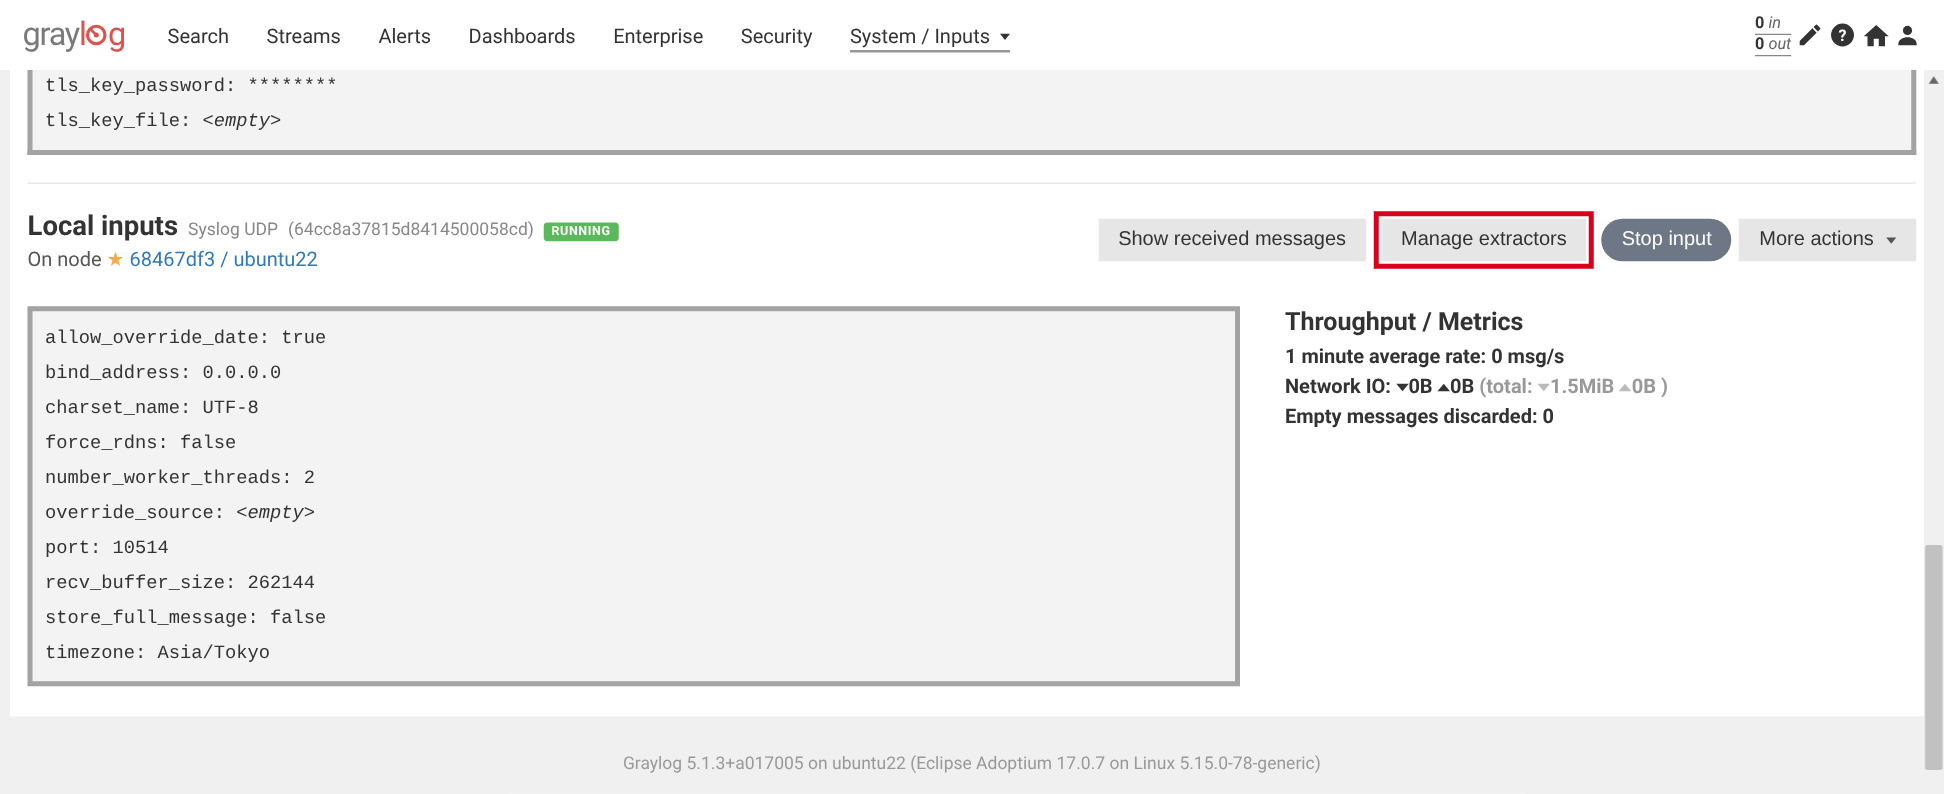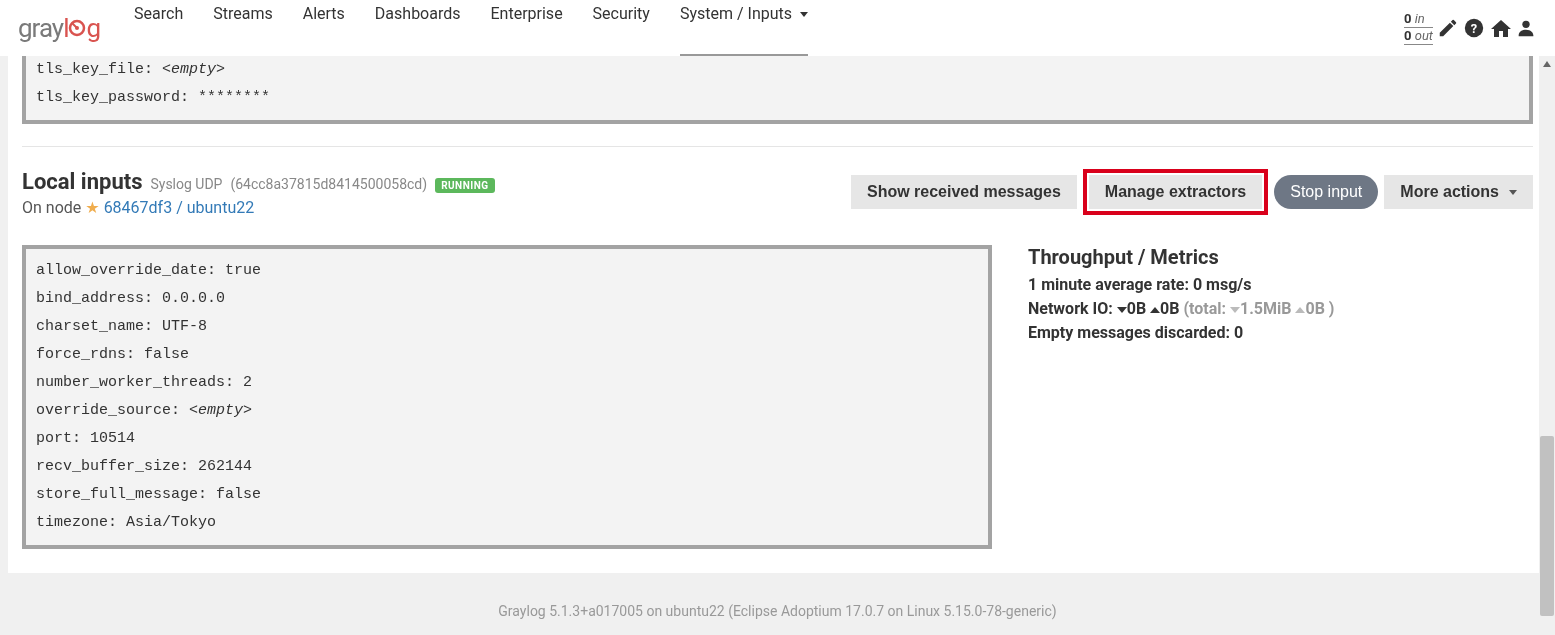--- a/index.html
+++ b/index.html
@@ -1,18 +1,18 @@
 <!DOCTYPE html>
 <html><head>
 <meta charset="utf-8">
 <style>
 * { box-sizing: border-box; margin: 0; padding: 0; }
 body { font-family: -apple-system, BlinkMacSystemFont, "Segoe UI", Roboto, Arial, sans-serif; font-size: 14px; background: #f0f0f0; color: #333; }
 
-.topbar { position: fixed; top: 0; left: 0; right: 0; height: 56px; background: #fff; display: flex; padding: 0 18px; z-index: 100; }
+.topbar { position: fixed; top: 0; left: 0; right: 0; height: 56px; background: #fff; display: flex; align-items: center; padding: 0 18px; z-index: 100; }
 .logo { font-size: 26px; font-weight: 400; color: #7a7a7a; letter-spacing: -1px; display: flex; align-items: center; }
 .logo .gray { color: #7a7a7a; }
 .logo .log { color: #d9534f; font-weight: 400; }
 .logo .o { display: inline-flex; align-items: center; justify-content: center; }
 .nav { display: flex; gap: 30px; margin-left: 34px; flex: 1; }
 .nav-item { font-size: 16px; color: #333; cursor: pointer; padding: 4px 0; }
 .nav-item.active { border-bottom: 2px solid #999; padding-bottom: 2px; }
 .caret-down { display: inline-block; width: 0; height: 0; border-left: 4px solid transparent; border-right: 4px solid transparent; border-top: 5px solid #333; margin-left: 4px; vertical-align: middle; }
 .topbar-right { display: flex; align-items: center; gap: 4px; }
 .io-stats { font-size: 13px; color: #333; line-height: 1.2; border-bottom: 1px solid #888; padding-bottom: 1px; }
@@ -35,21 +35,21 @@
 .sec-title { font-size: 22px; font-weight: 700; color: #333; }
 .sec-sub { color: #888; font-size: 14px; }
 .sec-id { color: #888; font-size: 14px; }
 .badge-run { background: #5cb85c; color: #fff; font-size: 10px; font-weight: 700; padding: 2px 6px; border-radius: 3px; letter-spacing: 0.5px; }
 .node-row { font-size: 16px; color: #555; margin-top: 4px; display: flex; align-items: center; gap: 4px; }
 .star { color: #f0ad4e; font-size: 16px; }
 .node-link { color: #337ab7; text-decoration: none; }
 
 .btn-row { display: flex; align-items: center; gap: 6px; }
 .btn { font-size: 16px; padding: 8px 16px; border: none; cursor: pointer; display: inline-flex; align-items: center; gap: 6px; }
-.btn-light { background: #e6e6e6; color: #333; font-weight: bold; }
+.btn-light { background: #e6e6e6; color: #333; }
 .btn-dark { background: #6e7785; color: #fff; border-radius: 17px; }
 .highlight-box { border: 4px solid #d9001b; padding: 2px; }
 .caret-down.small { border-top-color: #555; }
 
 .content-row { display: flex; gap: 36px; margin-top: 28px; align-items: flex-start; }
 .content-left { flex: 0 0 970px; }
 .content-right { flex: 1; font-weight: bold; }
 .metrics-title { font-size: 20px; color: #333; margin-bottom: 4px; }
 .metrics-line { font-size: 16px; color: #333; line-height: 24px; }
 .metrics-line .muted { color: #999; }
@@ -107,22 +107,22 @@
     <span class="topbar-icon"><svg viewBox="0 0 24 24" width="22" height="22" fill="#333">
           <circle cx="12" cy="8" r="4"></circle>
           <path d="M4 20c0-4 4-6 8-6s8 2 8 6v1H4v-1z"></path>
         </svg></span>
   </div>
 </div>
 
 <div class="page">
   <div class="card">
     <div class="config-box" id="prev-config" style="border-top:none; padding-top:0;">
+        <div><span>tls_key_password: </span><span>********</span></div>
         <div><span>tls_key_file: </span><span class="empty">&lt;empty&gt;</span></div>
-        <div><span>tls_key_password: </span><span>********</span></div>
       </div>
     <div class="divider"></div>
 
     <div class="sec-header">
       <div class="sec-header-left">
         <div class="sec-title-row">
           <span class="sec-title">Local inputs</span>
           <span class="sec-sub">Syslog UDP</span>
           <span class="sec-id">(64cc8a37815d8414500058cd)</span>
           <span class="badge-run">RUNNING</span>

